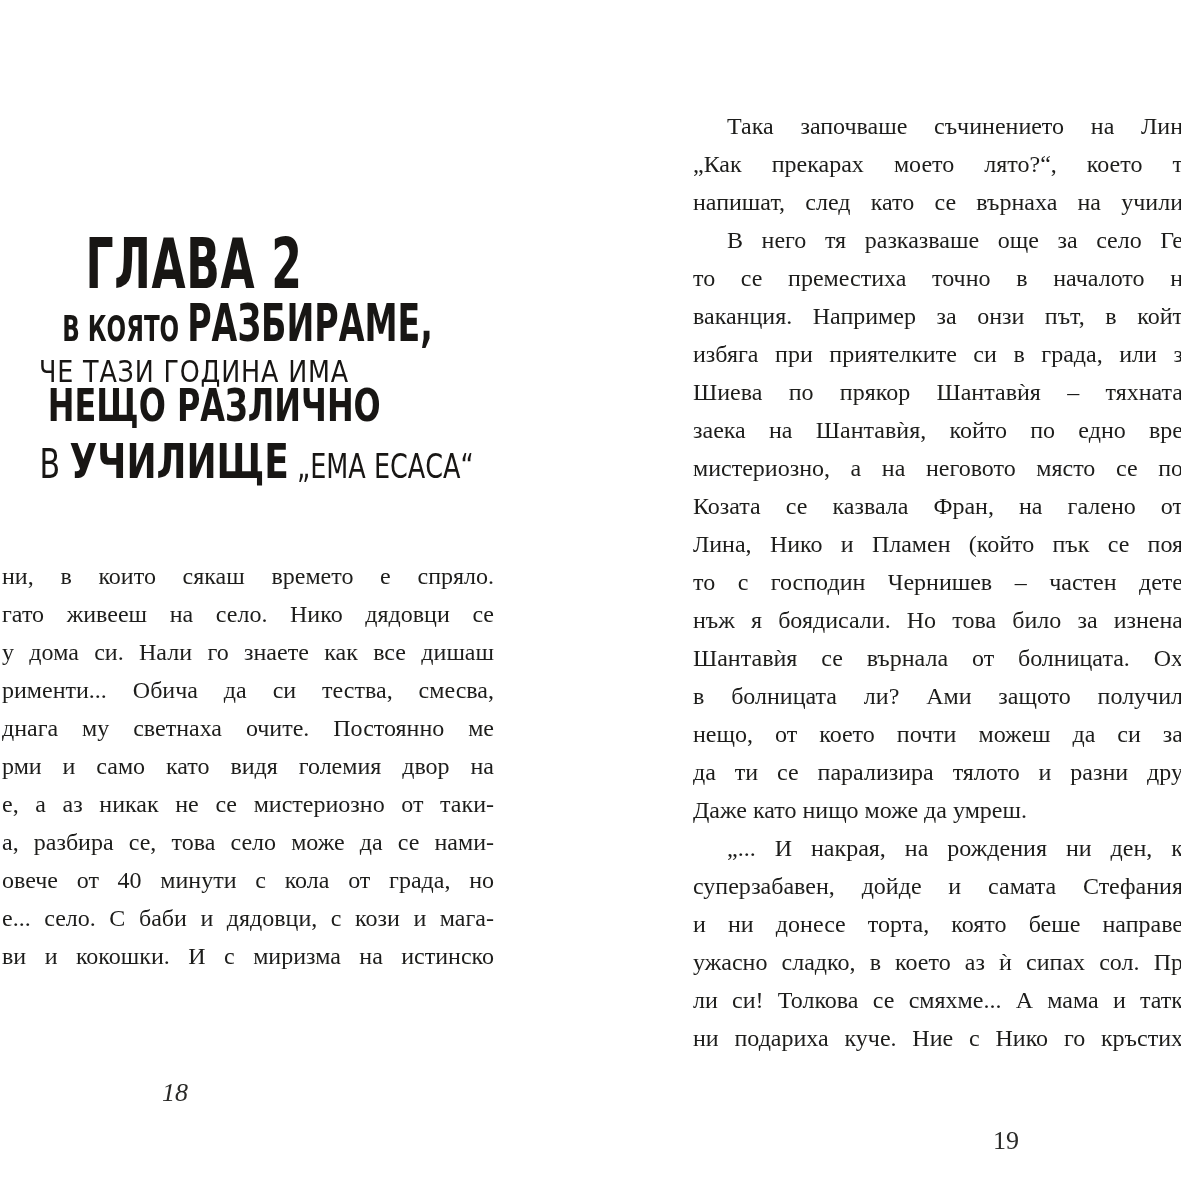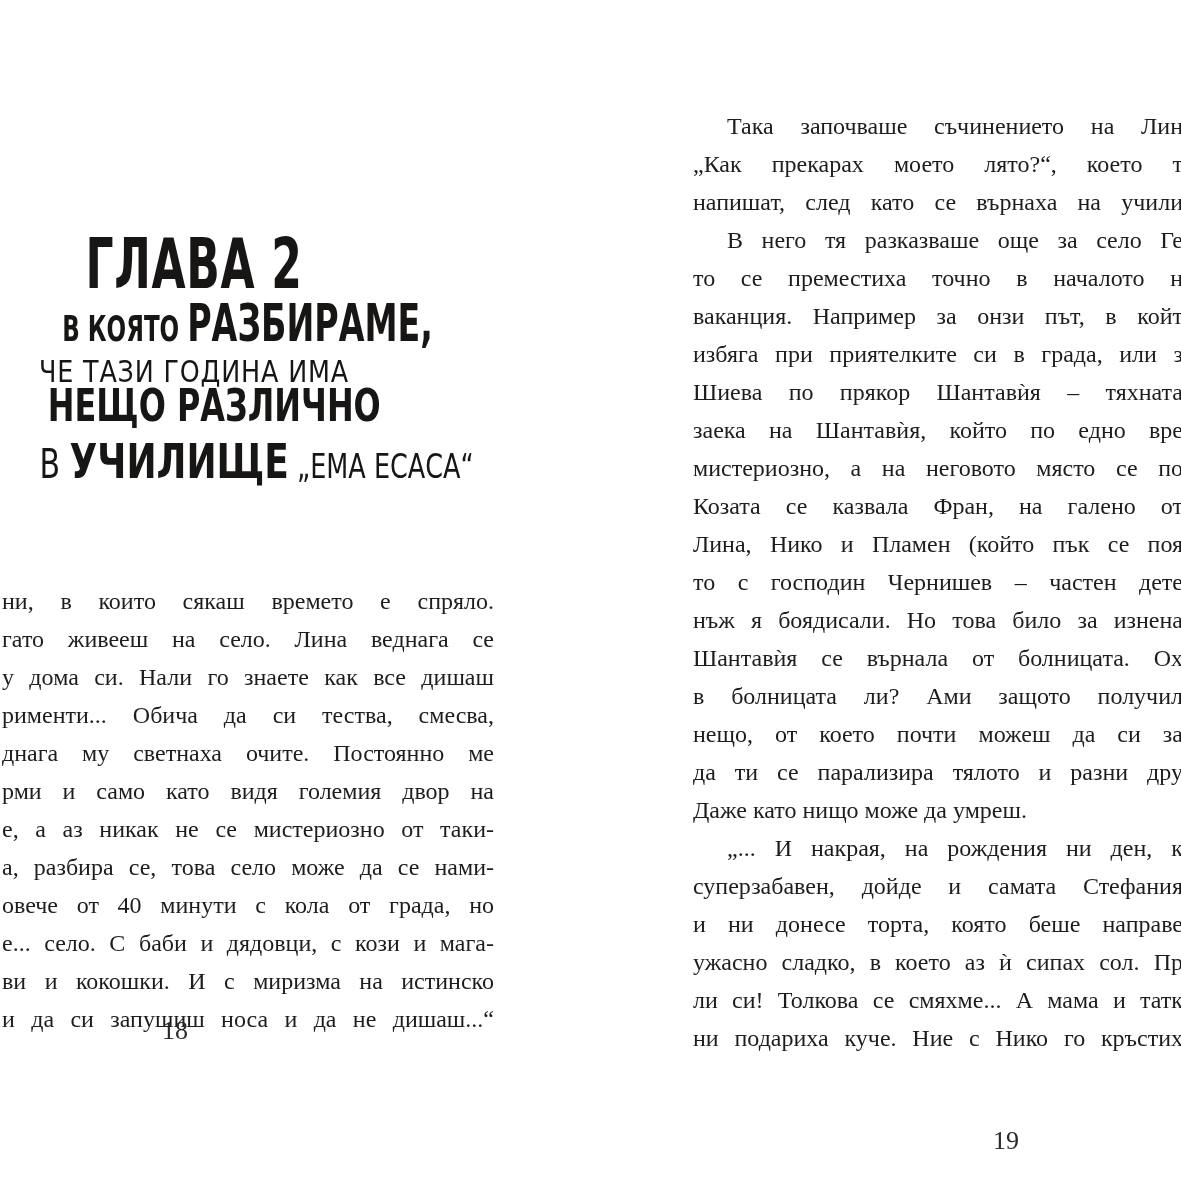--- a/index.html
+++ b/index.html
@@ -33,68 +33,67 @@
   .h4{top:383px; font-size:45px; line-height:45px; font-weight:700; transform:scaleX(0.71);}
   .h5{top:437px; font-size:48px; line-height:48px; font-weight:700; transform:scaleX(0.75);}
   .h5 .pre{font-size:40px; font-weight:400;}
   .h5 .post{font-size:34px; font-weight:400;}
   
   .textcol{
     position:absolute;
     font-size:24px;
     line-height:38px;
   }
-  .leftcol{left:2px; top:582px; width:492px;}
+  .leftcol{left:2px; top:557px; width:492px;}
   .rightcol{left:693px; top:107px; width:490px;}
   .bl{
     height:38px;
     text-align:justify;
     text-align-last:justify;
     white-space:normal;
     overflow:hidden;
   }
   .indent{padding-left:34px;}
   .para-end{text-align-last:left;}
   
   .pagenum{
     position:absolute;
     width:90px;
     text-align:center;
     font-size:26px;
     color:#2a2a28;
   }
-  .pn-left{left:130px; top:1016px;}
+  .pn-left{left:130px; top:1078px;font-style:italic;}
   .pn-right{left:961px; top:1126px;}
 </style>
 </head>
 <body>
 
 <div>
 
   <div class="heading">
     <div class="hline h1">ГЛАВА 2</div>
     <div class="hline h2"><span class="small">В КОЯТО </span><span>РАЗБИРАМЕ,</span></div>
     <div class="hline h3">ЧЕ ТАЗИ ГОДИНА ИМА</div>
     <div class="hline h4">НЕЩО РАЗЛИЧНО</div>
     <div class="hline h5"><span class="pre">В </span><span>УЧИЛИЩЕ</span><span class="post"> „ЕМА ЕСАСА“</span></div>
   </div>
 
   <div class="textcol leftcol">
     <div class="bl">ни, в които сякаш времето е спряло.</div>
-    <div class="bl">гато живееш на село. Лина веднага се</div>
+    <div class="bl">гато живееш на село. Нико дядовци се</div>
     <div class="bl">у дома си. Нали го знаете как все дишаш</div>
     <div class="bl">рименти... Обича да си тества, смесва,</div>
     <div class="bl">днага му светнаха очите. Постоянно ме</div>
     <div class="bl">рми и само като видя големия двор на</div>
     <div class="bl">е, а аз никак не се мистериозно от таки-</div>
     <div class="bl">а, разбира се, това село може да се нами-</div>
     <div class="bl">овече от 40 минути с кола от града, но</div>
     <div class="bl">е... село. С баби и дядовци, с кози и мага-</div>
     <div class="bl">ви и кокошки. И с миризма на истинско</div>
-    <div class="bl">и да си запушиш носа и да не дишаш...“</div>
   </div>
 
   <div class="pagenum pn-left">18</div>
 </div>
 
 <div>
 
   <div class="textcol rightcol">
     <div class="bl indent">Така започваше съчинението на Лин</div>
     <div class="bl">„Как прекарах моето лято?“, което т</div>

